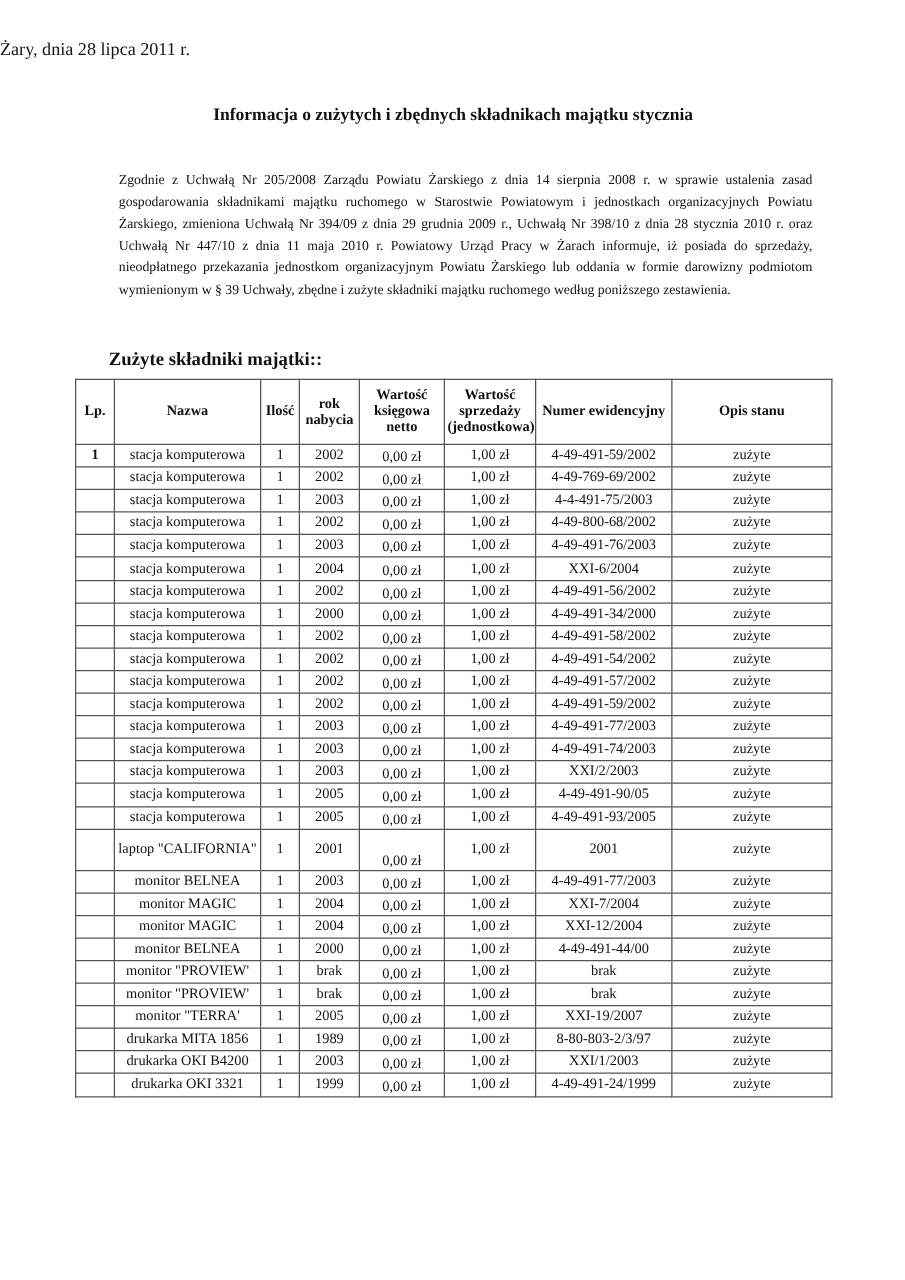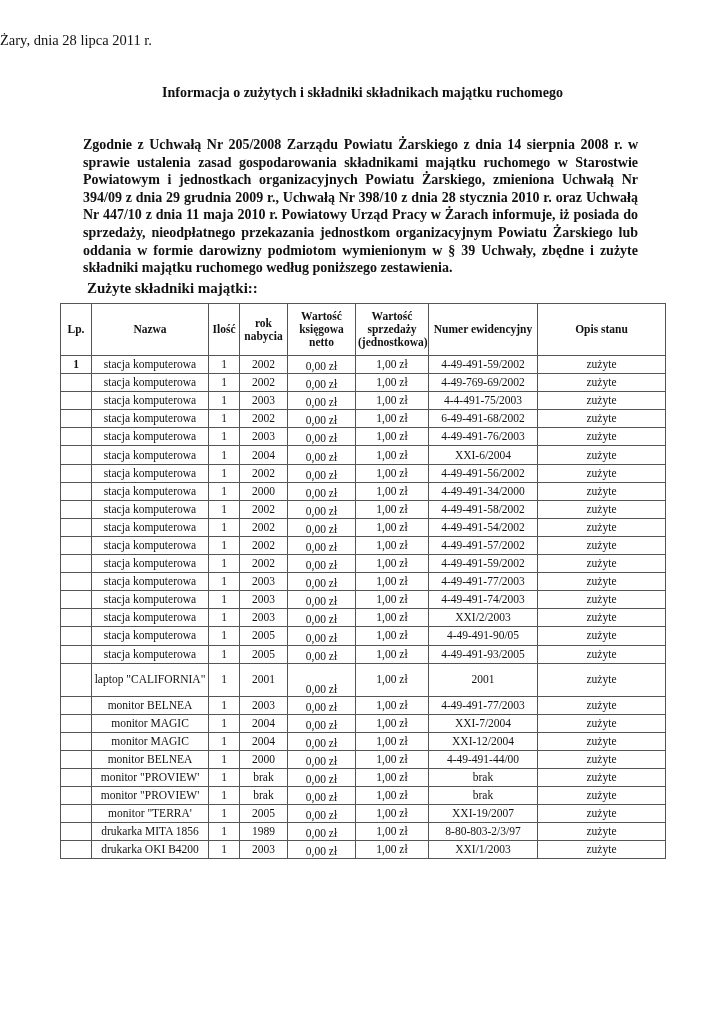--- a/index.html
+++ b/index.html
@@ -9,22 +9,22 @@
     }
     .date {
       position: absolute; top: 32px; left: 0; width: 638px; text-align: left;
       font-size: 14.5px;
     }
     .title {
       position: absolute; top: 84px; left: 60px; width: 605px; text-align: center;
       font-weight: bold; font-size: 14px; line-height: 17px;
     }
     .body-text {
-      position: absolute; top: 136px; left: 83px; width: 555px;
-      font-size: 14px; line-height: 17.6px; text-align: justify; font-weight: bold;
+      position: absolute; top: 136px; left: 95px; width: 555px;
+      font-size: 11px; line-height: 17.6px; text-align: justify;
     }
     .subheading {
       position: absolute; top: 280px; left: 87px;
       font-weight: bold; font-size: 15px;
     }
     table.items {
       position: absolute; top: 303px; left: 60px; width: 605px;
       border-collapse: collapse; table-layout: fixed;
       font-size: 11.5px;
     }
@@ -39,21 +39,21 @@
     table.items tr.tall td { height: 32px; white-space: normal; }
     td.val { vertical-align: bottom; padding-bottom: 0; }
     td.lp { font-weight: bold; }
   </style>
 </head>
 <body>
 
 <div class="date">Żary, dnia 28 lipca 2011 r.</div>
 
 <div class="title">
-  <div>Informacja o zużytych i składniki składnikach majątku ruchomego</div>
+  <div>Informacja o zużytych i zbędnych składnikach majątku stycznia</div>
 </div>
 
 <div class="body-text">Zgodnie z Uchwałą Nr 205/2008 Zarządu Powiatu Żarskiego z dnia 14 sierpnia 2008 r. w sprawie ustalenia zasad gospodarowania składnikami majątku ruchomego w Starostwie Powiatowym i jednostkach organizacyjnych Powiatu Żarskiego, zmieniona Uchwałą Nr 394/09 z dnia 29 grudnia 2009 r., Uchwałą Nr 398/10 z dnia 28 stycznia 2010 r. oraz Uchwałą Nr 447/10 z dnia 11 maja 2010 r. Powiatowy Urząd Pracy w Żarach informuje, iż posiada do sprzedaży, nieodpłatnego przekazania jednostkom organizacyjnym Powiatu Żarskiego lub oddania w formie darowizny podmiotom wymienionym w § 39 Uchwały, zbędne i zużyte składniki majątku ruchomego według poniższego zestawienia.</div>
 
 <div class="subheading">Zużyte składniki majątki::</div>
 
 <table class="items">
   <colgroup>
     <col style="width:31px">
     <col style="width:117px">
@@ -107,21 +107,21 @@
         <td>4-4-491-75/2003</td>
         <td>zużyte</td>
       </tr>
       <tr>
         <td class="lp"></td>
         <td>stacja komputerowa</td>
         <td>1</td>
         <td>2002</td>
         <td class="val">0,00 zł</td>
         <td>1,00 zł</td>
-        <td>6-49-491-68/2002</td>
+        <td>4-49-800-68/2002</td>
         <td>zużyte</td>
       </tr>
       <tr>
         <td class="lp"></td>
         <td>stacja komputerowa</td>
         <td>1</td>
         <td>2003</td>
         <td class="val">0,00 zł</td>
         <td>1,00 zł</td>
         <td>4-49-491-76/2003</td>
@@ -338,16 +338,26 @@
         <td>zużyte</td>
       </tr>
       <tr>
         <td class="lp"></td>
         <td>drukarka OKI B4200</td>
         <td>1</td>
         <td>2003</td>
         <td class="val">0,00 zł</td>
         <td>1,00 zł</td>
         <td>XXI/1/2003</td>
+        <td>zużyte</td>
+      </tr>
+      <tr>
+        <td class="lp"></td>
+        <td>drukarka OKI 3321</td>
+        <td>1</td>
+        <td>1999</td>
+        <td class="val">0,00 zł</td>
+        <td>1,00 zł</td>
+        <td>4-49-491-24/1999</td>
         <td>zużyte</td>
       </tr>
     </tbody>
 </table>
 
 </body></html>

